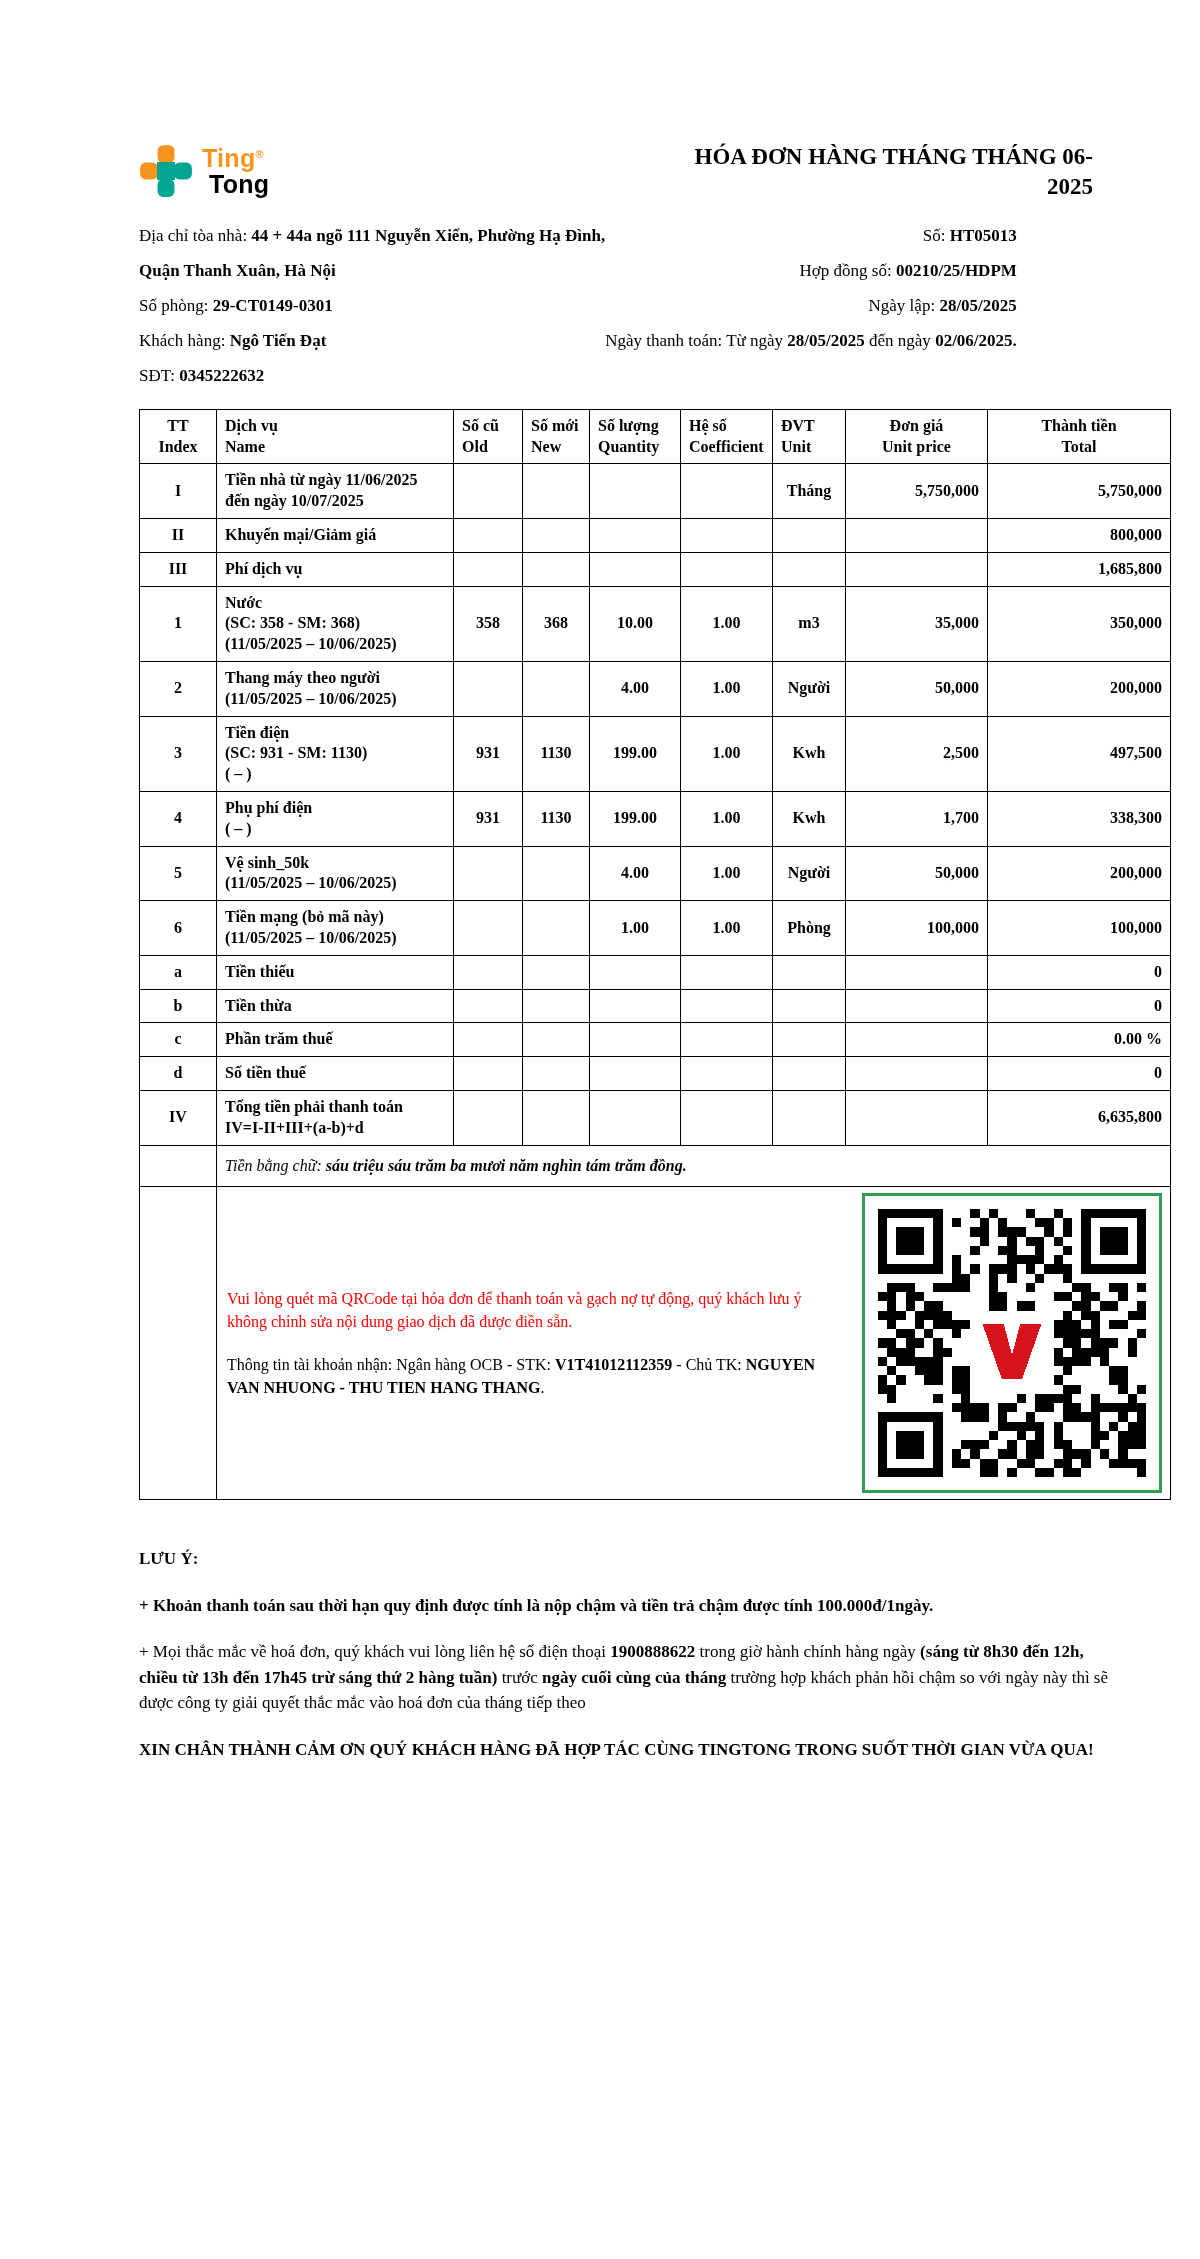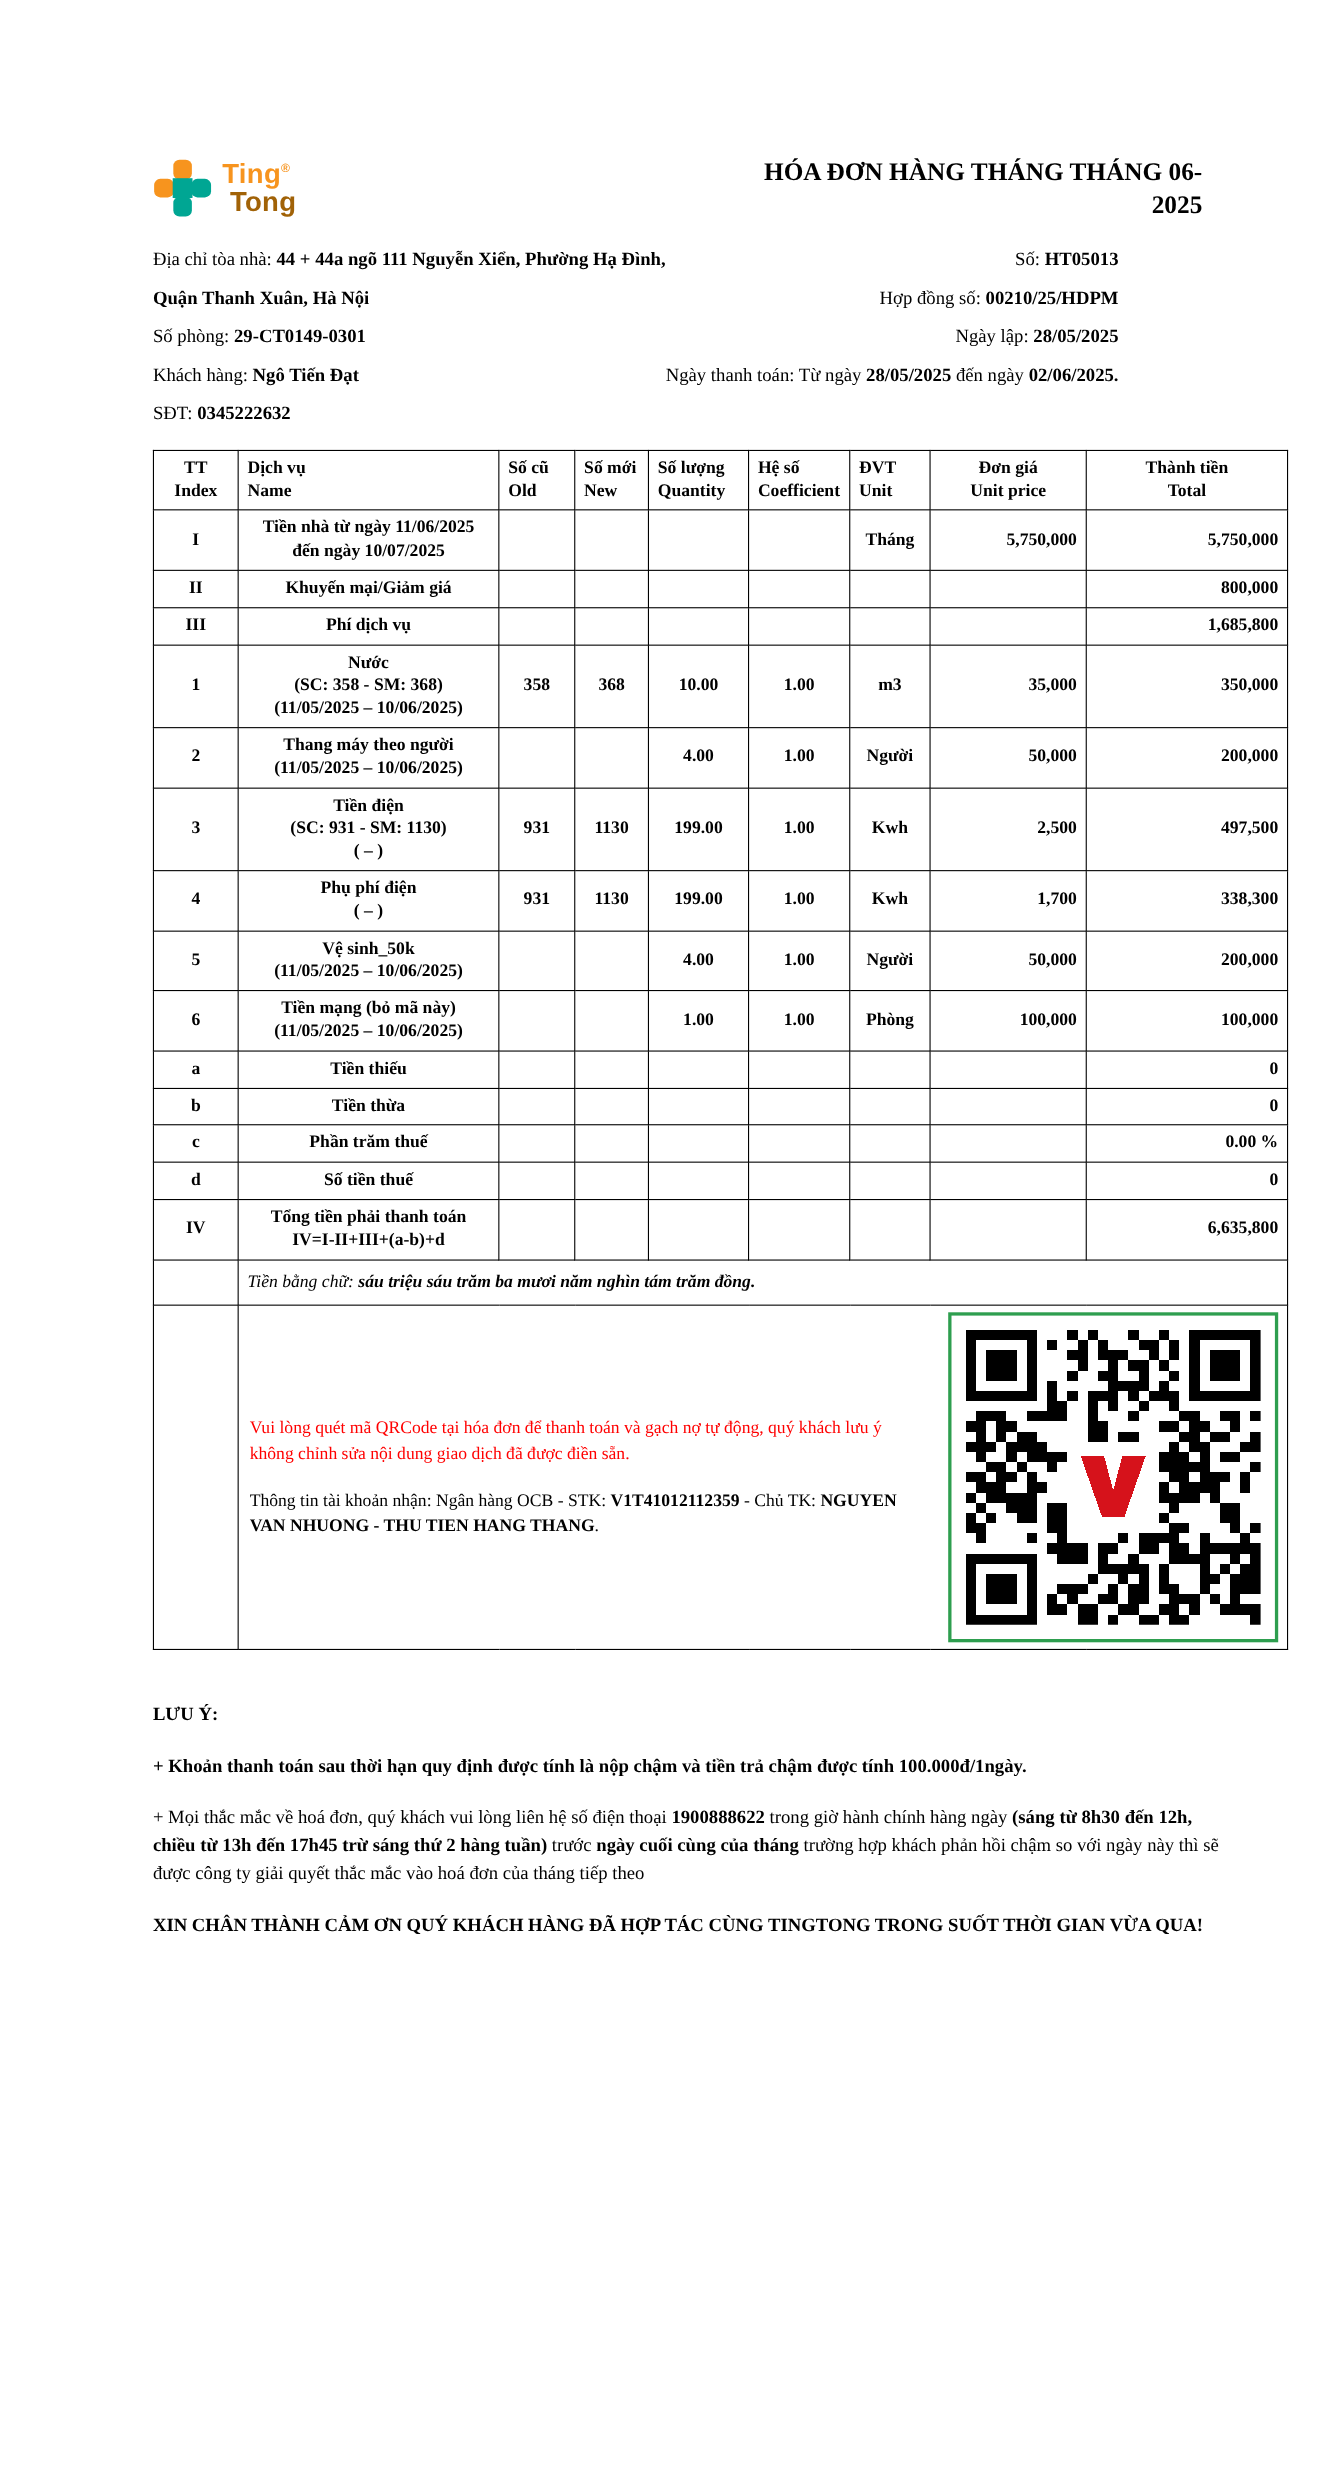--- a/index.html
+++ b/index.html
@@ -9,38 +9,38 @@
   .doc{position:absolute;left:139px;top:140px;width:1031px}
 
   
   .top-row{display:flex;justify-content:space-between;align-items:center}
   .logo{display:flex;align-items:center;gap:9px}
   .logo-icon{width:54px;height:54px;flex:0 0 auto}
   .logo-text{font-family:"Liberation Sans","DejaVu Sans",sans-serif;font-weight:bold;
              font-size:25px;line-height:1.05;letter-spacing:.3px}
   .ting{color:#F7941E}
   .ting sup{font-size:11px;vertical-align:super}
-  .tong{color:#a16207;margin-left:7px}
+  .tong{color:#000000;margin-left:7px}
   .title{width:430px;margin-right:77px;text-align:right;font-size:23px;font-weight:bold;
          line-height:1.3;margin-top:2px}
 
   
   .info-row{display:flex;justify-content:flex-start;margin-top:16px;font-size:17px}
   .info-left{line-height:35px}
   .info-right{line-height:35px;text-align:right;margin-right:58px}
   .info-row b{font-weight:bold}
 
   
   table.invoice{width:100%;border-collapse:collapse;table-layout:fixed;font-size:16px;margin-top:16px}
   .invoice th,.invoice td{border:1px solid #000;padding:6px 8px;vertical-align:middle;line-height:1.3;
                           overflow:hidden}
   .invoice th{font-weight:bold;text-align:left;white-space:pre-line}
   .invoice th.c{text-align:center}
   .invoice td{font-weight:bold}
-  .invoice td.name{white-space:pre-line;text-align:center}
+  .invoice td.name{white-space:pre-line;text-align:left}
   .invoice td.c{text-align:center}
   .invoice td.r{text-align:right}
   td.words{font-weight:normal;font-style:italic;padding:10px 8px}
   td.words b{font-weight:bold}
 
   
   .qr-cell{padding:8px 8px}
   .qr-flex{display:flex;align-items:center;min-height:292px;gap:22px}
   .pay-text{flex:1;font-size:16px;line-height:1.45;font-weight:normal;padding-left:2px}
   .red-note{color:#FF0000;margin:0 0 20px 0}

